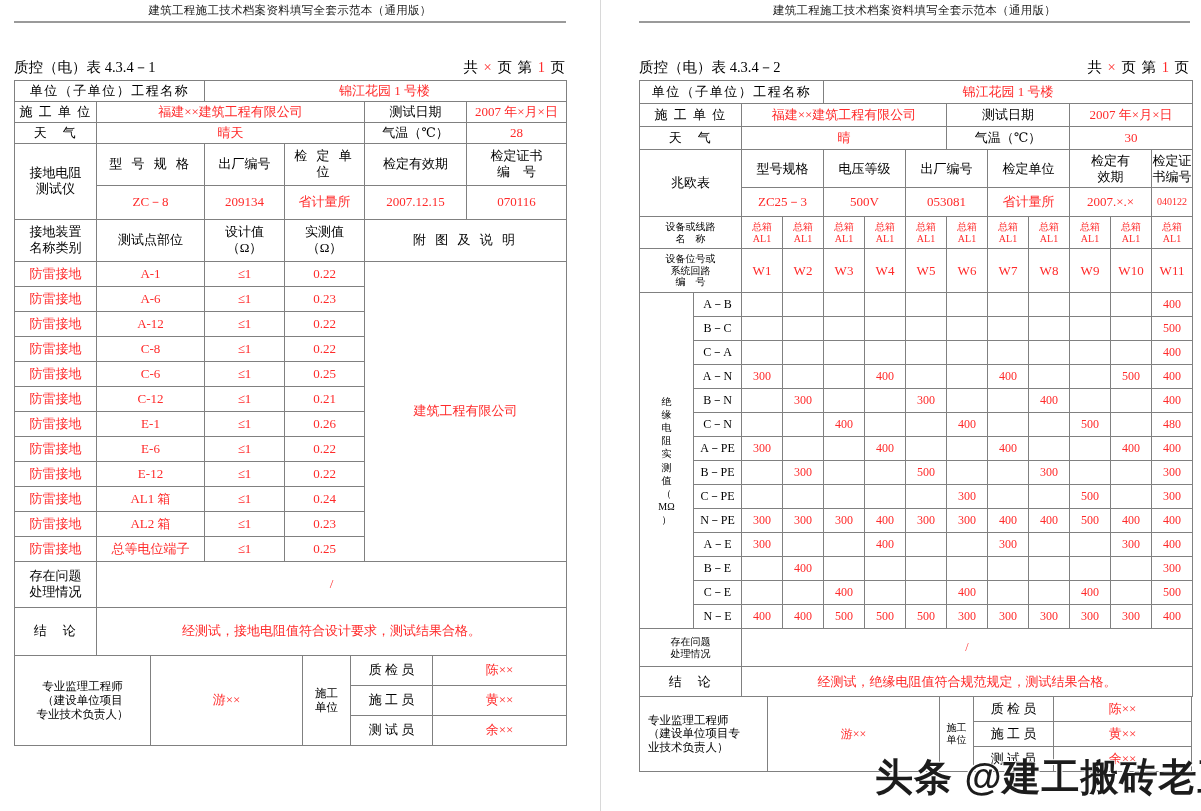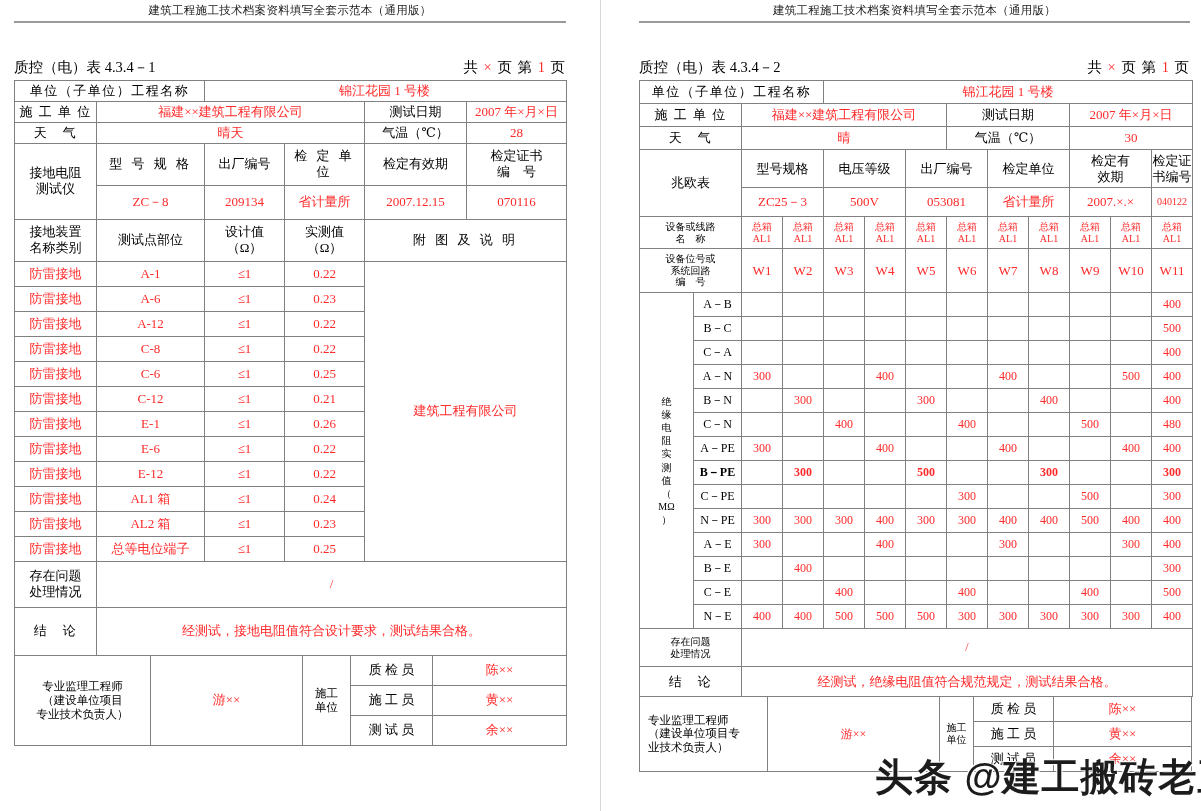--- a/index.html
+++ b/index.html
@@ -529,21 +529,21 @@
             <td class="val"></td>
             <td class="val">400</td>
             <td class="val"></td>
             <td class="val"></td>
             <td class="val">400</td>
             <td class="val"></td>
             <td class="val"></td>
             <td class="val">400</td>
             <td class="val">400</td>
           </tr>
-          <tr style="height: 24px; font-weight: bold;">
+          <tr style="height: 24px;">
             <td class="mono">B－PE</td>
             <td class="val"></td>
             <td class="val">300</td>
             <td class="val"></td>
             <td class="val"></td>
             <td class="val">500</td>
             <td class="val"></td>
             <td class="val"></td>
             <td class="val">300</td>
             <td class="val"></td>

